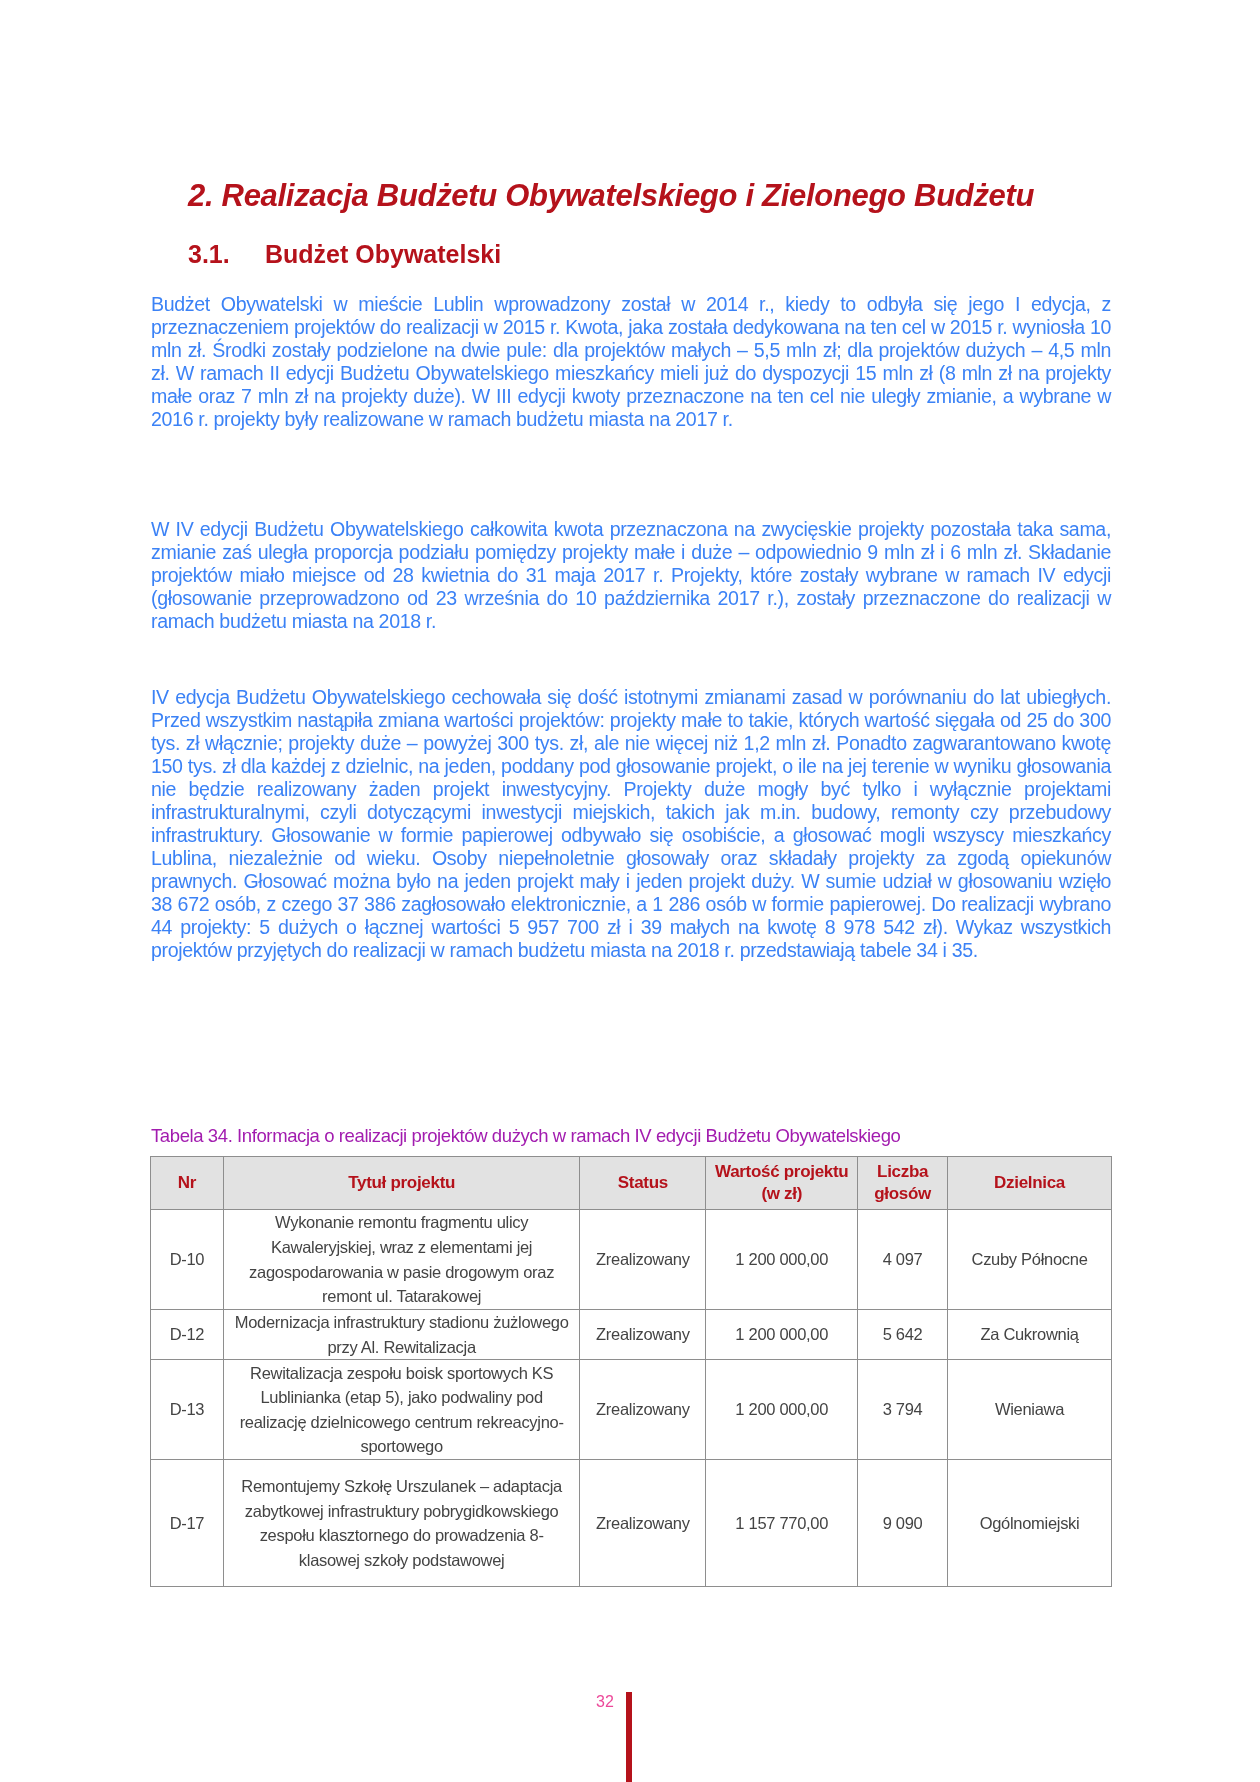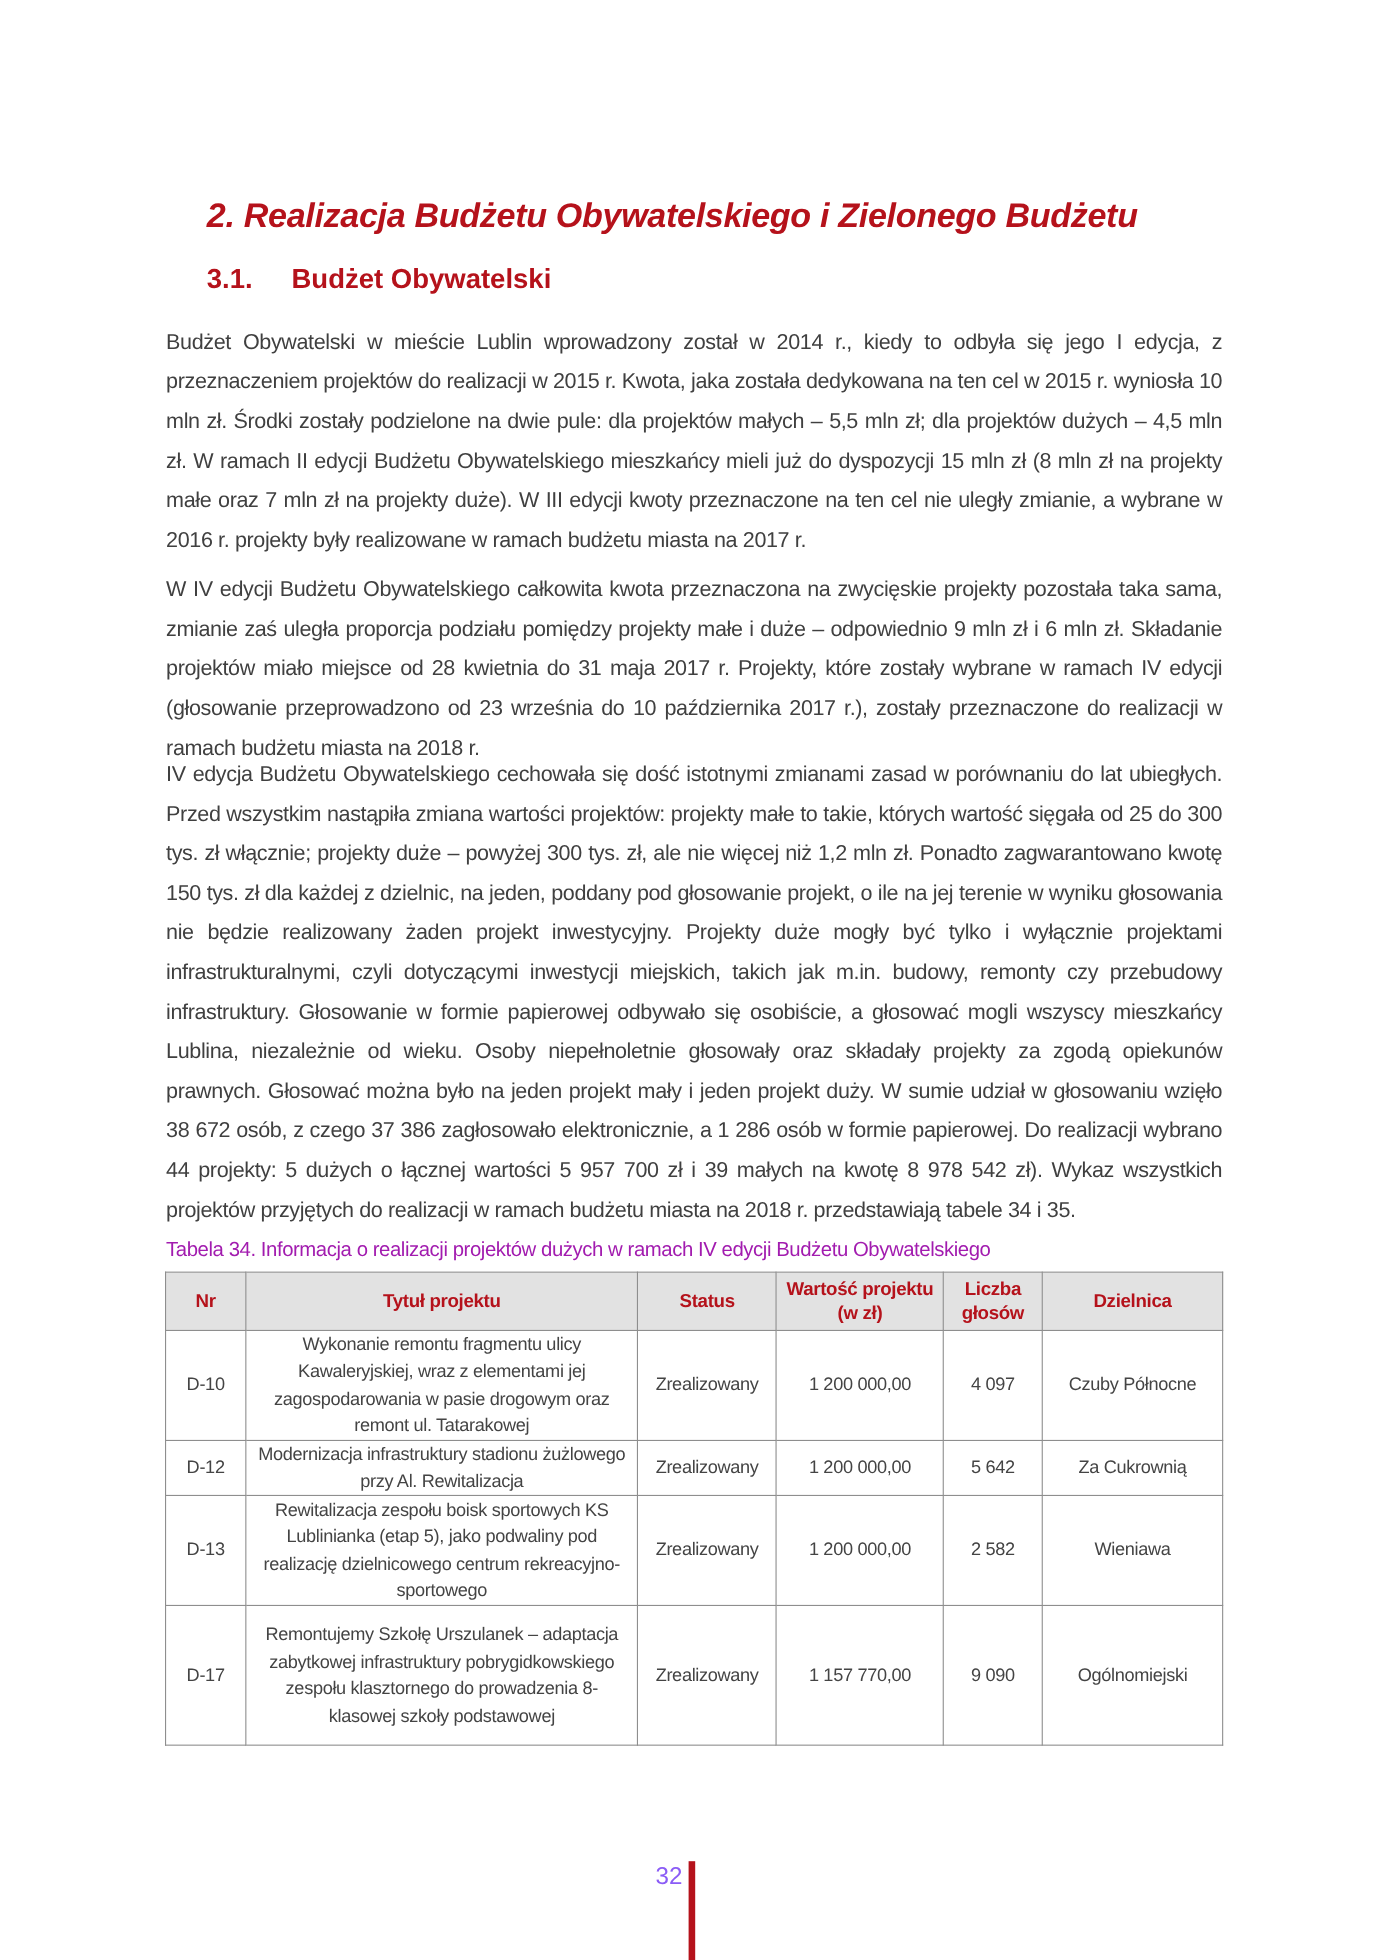--- a/index.html
+++ b/index.html
@@ -17,21 +17,21 @@
   }
   .h2 {
     position: absolute; left: 188px; top: 240px;
     font-size: 25px; font-weight: bold; color: #b5121b;
     white-space: nowrap;
   }
   .h2 .num { display: inline-block; width: 77px; }
 
   .body-text {
     position: absolute; left: 151px; width: 960px;
-    font-size: 19.6px; line-height: 36px; color: #404040;
+    font-size: 19.6px; line-height: 23px; color: #3b82f6;
     text-align: justify; letter-spacing: -0.35px;
     font-family: "Liberation Sans Narrow", "Liberation Sans", sans-serif;
   }
   .p1 { top: 293px; }
   .p2 { top: 518px; }
   .p3 { top: 686px; }
 
   .caption {
     position: absolute; left: 151px; top: 1125px;
     font-size: 18.5px; color: #a21caf; white-space: nowrap; letter-spacing: -0.4px;
@@ -58,21 +58,21 @@
   .c-votes { width: 90px; }
   .c-district { width: 164px; }
   tr.r1 td { height: 100px; }
   tr.r2 td { height: 48px; }
   tr.r3 td { height: 100px; }
   tr.r4 td { height: 127px; }
   td.nr { text-align: left; padding-left: 18px; }
 
   .page-number {
     position: absolute; left: 596px; top: 1693px;
-    font-size: 22px; color: #8b5cf6;
+    font-size: 16px; color: #ec4899;
   }
   .page-bar {
     position: absolute; left: 626px; top: 1692px;
     width: 6px; height: 90px; background: #b5121b;
   }
 </style>
 </head>
 <body>
 
 <div class="page">
@@ -112,21 +112,21 @@
         <td>Zrealizowany</td>
         <td>1 200 000,00</td>
         <td>5 642</td>
         <td>Za Cukrownią</td>
       </tr>
       <tr class="r3">
         <td class="nr">D-13</td>
         <td>Rewitalizacja zespołu boisk sportowych KS Lublinianka (etap 5), jako podwaliny pod realizację dzielnicowego centrum rekreacyjno-sportowego</td>
         <td>Zrealizowany</td>
         <td>1 200 000,00</td>
-        <td>2 582</td>
+        <td>3 794</td>
         <td>Wieniawa</td>
       </tr>
       <tr class="r4">
         <td class="nr">D-17</td>
         <td>Remontujemy Szkołę Urszulanek – adaptacja zabytkowej infrastruktury pobrygidkowskiego zespołu klasztornego do prowadzenia 8-klasowej szkoły podstawowej</td>
         <td>Zrealizowany</td>
         <td>1 157 770,00</td>
         <td>9 090</td>
         <td>Ogólnomiejski</td>
       </tr>

